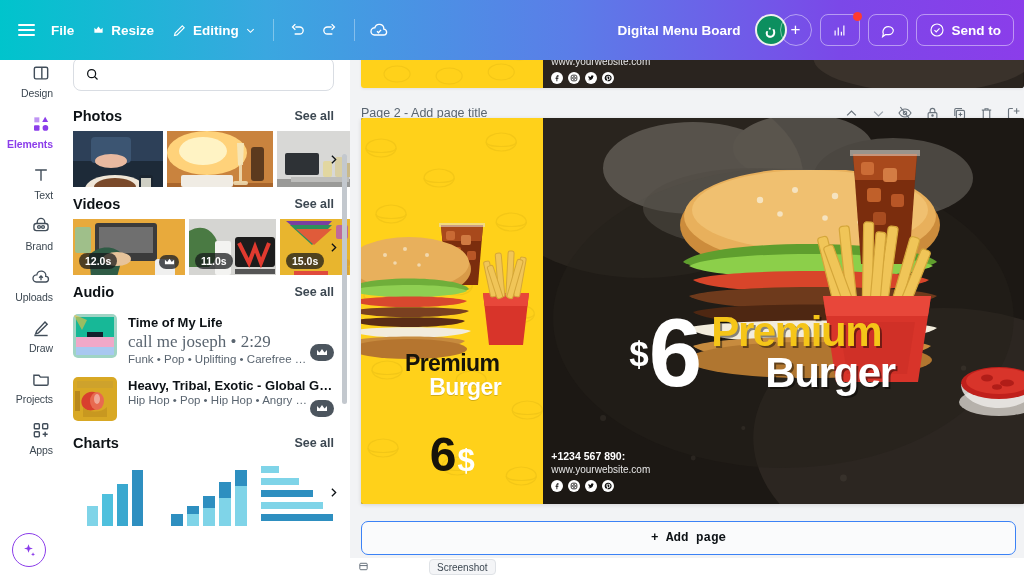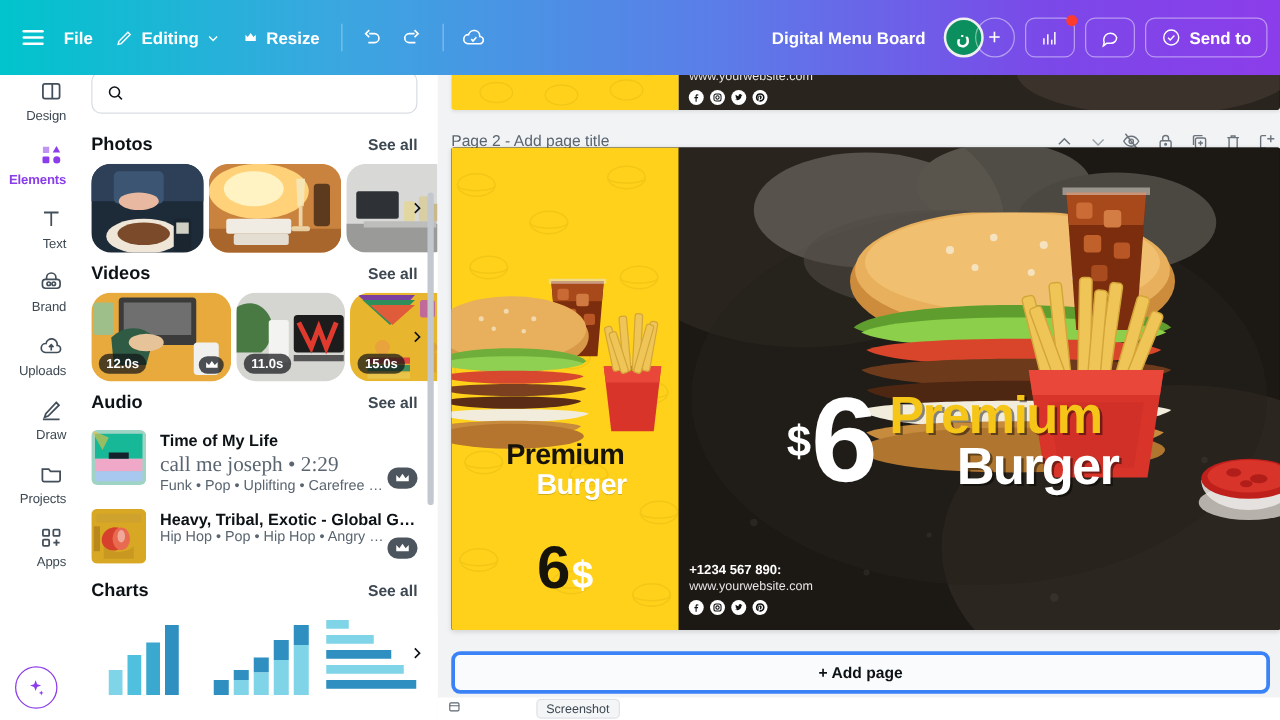--- a/index.html
+++ b/index.html
@@ -92,21 +92,21 @@
     font-family:"Liberation Sans",sans-serif;color:#0d1216;background:transparent;
   }
   .search-box input::placeholder{color:#8d96a0;}
   .sec-head{
     display:flex;align-items:center;justify-content:space-between;
     padding:9px 16px 7px;
   }
   .sec-title{font-size:14.5px;font-weight:700;color:#0d1216;}
   .see-all{font-size:12.5px;font-weight:600;color:#3d4852;cursor:pointer;}
   .thumb-row{display:flex;gap:4px;padding:0 0 0 16px;position:relative;overflow:hidden;}
-  .thumb{height:71px;border-radius:16px;overflow:hidden;position:relative;flex:none;}
+  .thumb{height:56px;border-radius:0;overflow:hidden;position:relative;flex:none;}
   .chev-right{
     position:absolute;right:6px;top:50%;transform:translateY(-50%);
     width:22px;height:22px;border-radius:50%;
     display:flex;align-items:center;justify-content:center;
     color:#0d1216;font-size:14px;font-weight:700;cursor:pointer;z-index:3;
   }
   .dur{
     position:absolute;left:6px;bottom:6px;background:rgba(20,22,25,.72);
     color:#fff;font-size:10.5px;font-weight:600;border-radius:9px;padding:2px 6px;
   }
@@ -145,23 +145,23 @@
   .page-label{font-size:12.5px;font-weight:700;color:#0d1216;}
   .page-label span{font-weight:400;color:#5a6570;}
   .page-tools{margin-left:auto;display:flex;align-items:center;gap:9px;padding-right:2px;}
   .pt-ico{width:18px;height:18px;display:flex;align-items:center;justify-content:center;color:#6b747d;cursor:pointer;}
   .page-card{
     position:absolute;top:74px;left:11px;width:663px;height:386px;
     background:#111;border-radius:2px;overflow:hidden;box-shadow:0 1px 4px rgba(0,0,0,.13);
   }
   .add-page{
     position:absolute;top:477px;left:11px;width:655px;height:34px;
-    border:3px solid #3b82f6;border-radius:7px;background:#fafbfc;
+    border:1px solid #3b82f6;border-radius:7px;background:#fafbfc;
     display:flex;align-items:center;justify-content:center;
-    font-size:12.5px;font-weight:700;color:#0d1216;cursor:pointer;
+    font-size:12.5px;font-weight:700;color:#0d1216;cursor:pointer;font-family:Liberation Mono, monospace;
   }
   .bottom-strip{
     position:absolute;left:0;bottom:0;width:674px;height:18px;background:#fff;
     display:flex;align-items:center;gap:10px;padding-left:8px;
   }
   .ss-chip{
     height:16px;border:1px solid #dfe2e6;border-radius:4px;background:#f4f5f7;
     font-size:10px;color:#3d4852;display:flex;align-items:center;padding:0 7px;
     margin-left:50px;
   }
@@ -222,33 +222,33 @@
       <span class="hamburger">
           <i></i>
           <i></i>
           <i></i>
         </span>
     </div>
     <div class="tb-btn">
       <span>File</span>
     </div>
     <div class="tb-btn">
+      <svg width="13" height="11" viewBox="0 0 24 24" fill="#fff">
+          <path d="M3 6l4 4 5-7 5 7 4-4v11H3z"></path>
+        </svg>
+      <span>Resize</span>
+    </div>
+    <div class="tb-btn">
       <svg width="15" height="15" viewBox="0 0 24 24" fill="none" stroke="#fff" stroke-width="1.8">
           <path d="M16.5 4.5l3 3L8 19l-4 1 1-4z"></path>
         </svg>
       <span>Editing</span>
       <svg width="11" height="11" viewBox="0 0 24 24" fill="none" stroke="#fff" stroke-width="2.4">
           <path d="M5 9l7 7 7-7"></path>
         </svg>
-    </div>
-    <div class="tb-btn">
-      <svg width="13" height="11" viewBox="0 0 24 24" fill="#fff">
-          <path d="M3 6l4 4 5-7 5 7 4-4v11H3z"></path>
-        </svg>
-      <span>Resize</span>
     </div>
     <div class="tb-sep"></div>
     <div class="tb-icon-btn">
       <svg width="17" height="17" viewBox="0 0 24 24" fill="none" stroke="#fff" stroke-width="1.9">
           <path d="M9 7H15a5 5 0 010 10H8"></path>
           <path d="M9 3L5 7l4 4"></path>
         </svg>
     </div>
     <div class="tb-icon-btn">
       <svg width="17" height="17" viewBox="0 0 24 24" fill="none" stroke="#fff" stroke-width="1.9">

